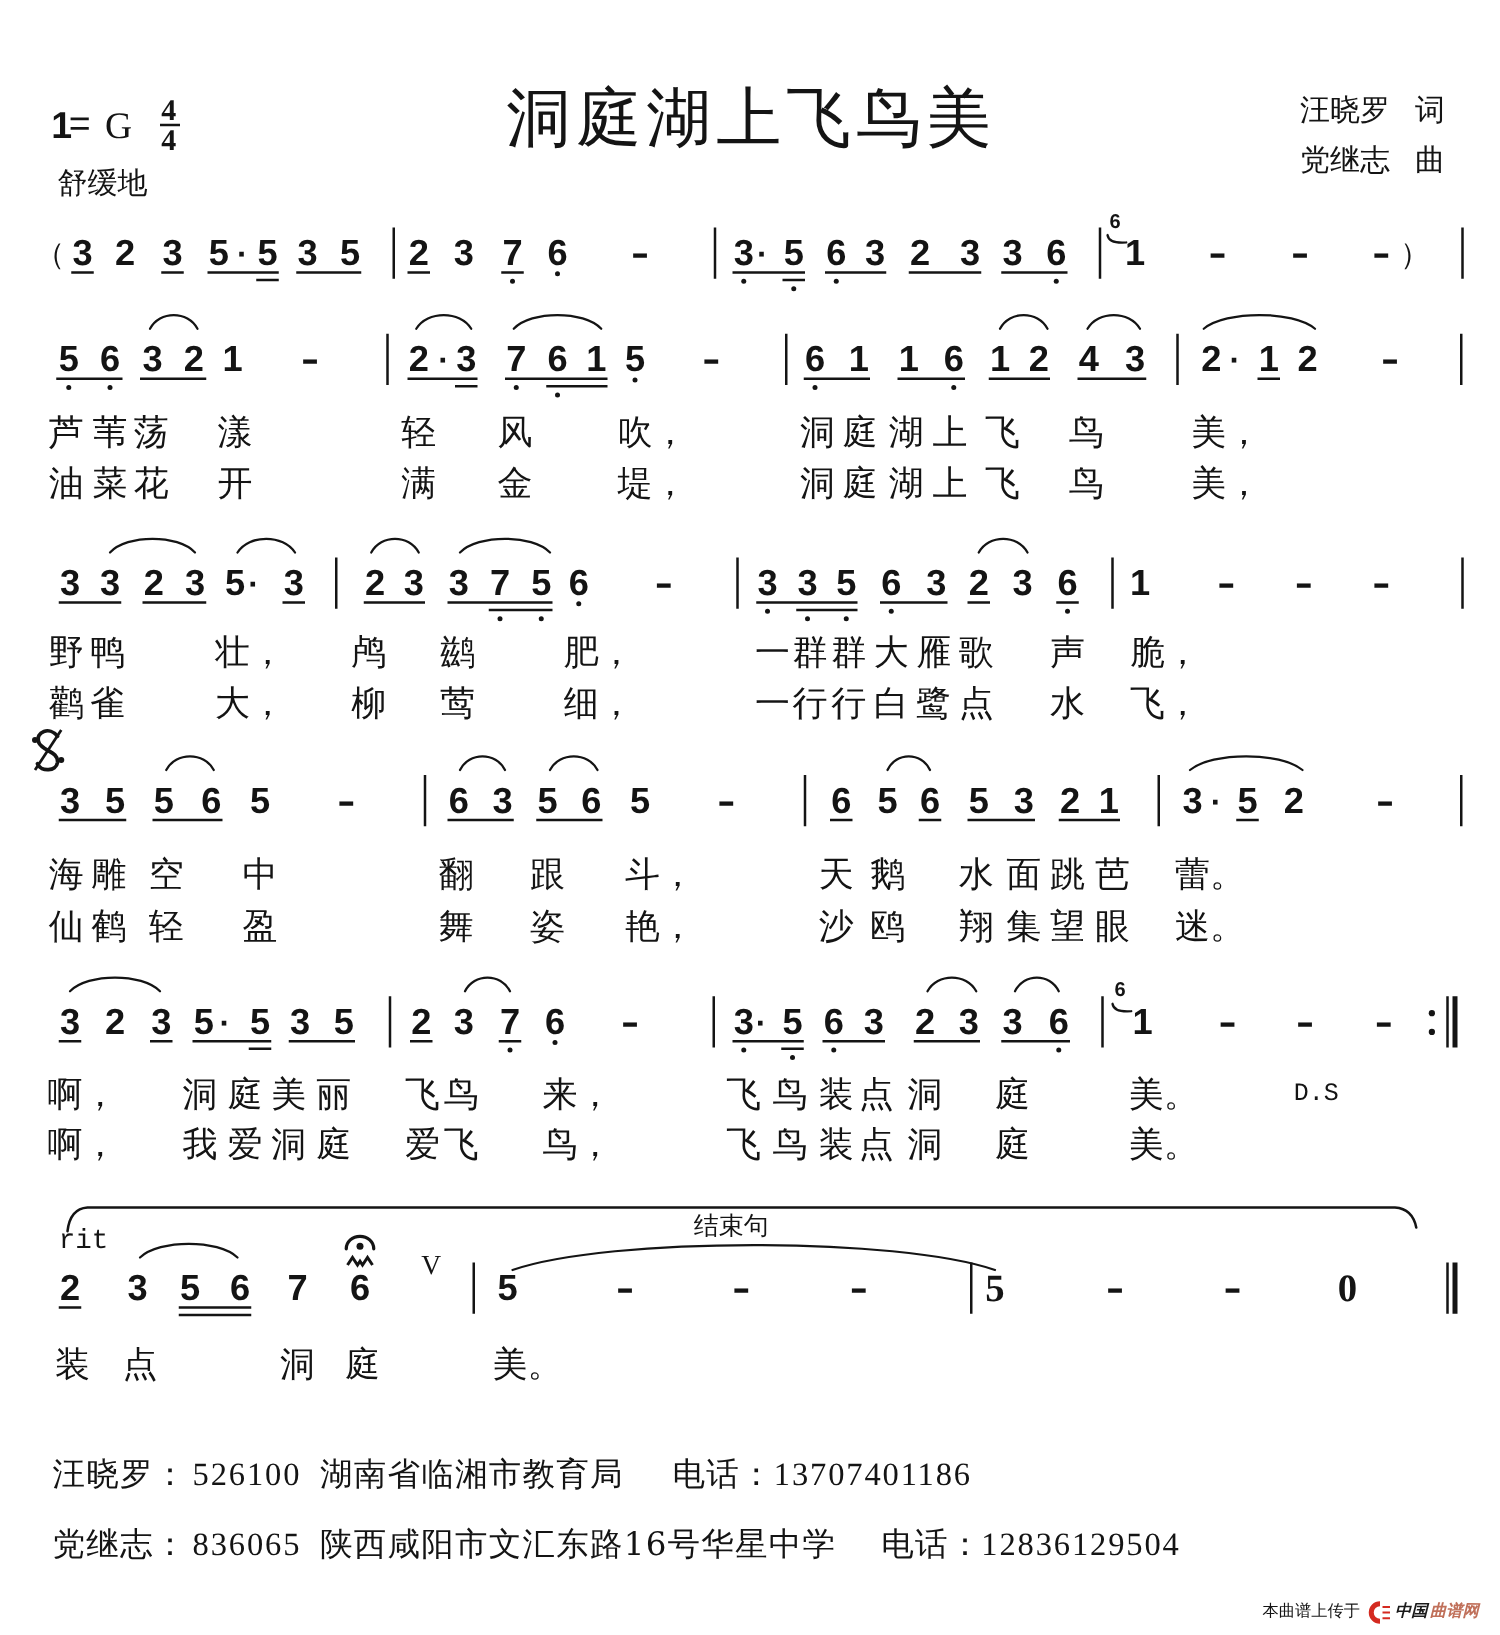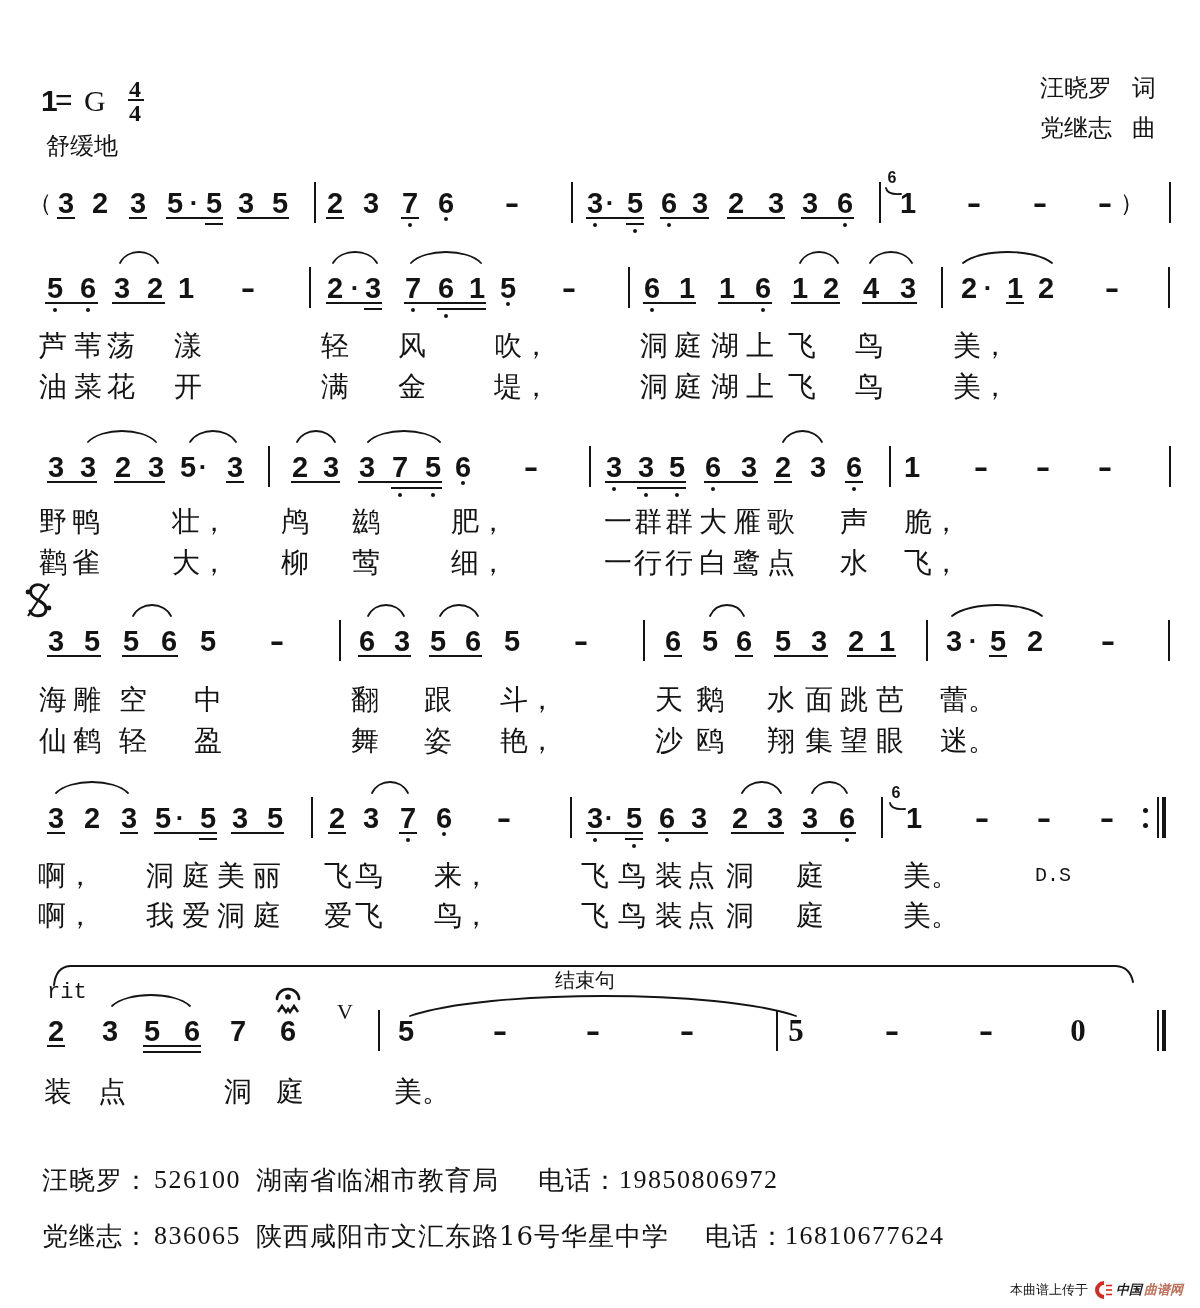--- a/index.html
+++ b/index.html
@@ -45,20 +45,21 @@
 
 <div id="page">
 
   <span class="hdr key-tonic">1</span>
   <span class="hdr key-eq">=</span>
   <span class="hdr key-letter">G</span>
   <span class="hdr ts-top">4</span>
   <span class="ts-line"></span>
   <span class="hdr ts-bot">4</span>
   <span class="hdr tempo">舒缓地</span>
+  <div class="hdr title">洞庭湖上飞鸟美</div>
   <span class="hdr credit-name" style="top:74px">汪晓罗</span>
   <span class="hdr credit-role" style="top:74px">词</span>
   <span class="hdr credit-name" style="top:114px">党继志</span>
   <span class="hdr credit-role" style="top:114px">曲</span>
 
   <div id="score">
     <svg id="score-svg" width="1200" height="1308" viewBox="0 0 1200 1308">
       <g>
         <path class="stroke" style="stroke-width:3" d="M46 589 C40 581 28 585 31 594 C34 601 47 601 46 610 C45 617 33 618 30 611"></path>
         <line x1="28" y1="616" x2="49" y2="584" stroke="#141414" stroke-width="2.2"></line>
@@ -479,28 +480,28 @@
   <span class="hdr rit">rit</span>
   <span class="hdr ending-label">结束句</span>
   <span class="hdr breath">V</span>
   <span class="hdr ds">D.S</span>
 
   <div>
     <span class="hdr foot" style="left:42px;top:1165px">汪晓罗：</span>
     <span class="hdr foot num" style="left:154px;top:1165px">526100</span>
     <span class="hdr foot" style="left:256px;top:1165px">湖南省临湘市教育局</span>
     <span class="hdr foot" style="left:538px;top:1165px">电话：</span>
-    <span class="hdr foot num" style="left:619px;top:1165px">19850806972</span>
+    <span class="hdr foot num" style="left:619px;top:1165px">13707401186</span>
   </div>
   <div>
     <span class="hdr foot" style="left:42px;top:1221px">党继志：</span>
     <span class="hdr foot num" style="left:154px;top:1221px">836065</span>
     <span class="hdr foot" style="left:256px;top:1221px">陕西咸阳市文汇东路16号华星中学</span>
     <span class="hdr foot" style="left:705px;top:1221px">电话：</span>
-    <span class="hdr foot num" style="left:785px;top:1221px">16810677624</span>
+    <span class="hdr foot num" style="left:785px;top:1221px">12836129504</span>
   </div>
 
   <div>
     <span class="hdr wm" style="left:1010px">本曲谱上传于</span>
     <svg class="hdr" style="left:1094px;top:1280px" width="20" height="20" viewBox="0 0 20 20">
       <path d="M10 3 A7 7 0 1 0 10 17" fill="none" stroke="#d42a20" stroke-width="4"></path>
       <line x1="12" y1="5.5" x2="18" y2="5.5" stroke="#d42a20" stroke-width="1.6"></line>
       <line x1="12" y1="10" x2="18" y2="10" stroke="#d42a20" stroke-width="1.6"></line>
       <line x1="12" y1="14.5" x2="18" y2="14.5" stroke="#d42a20" stroke-width="1.6"></line>
     </svg>

